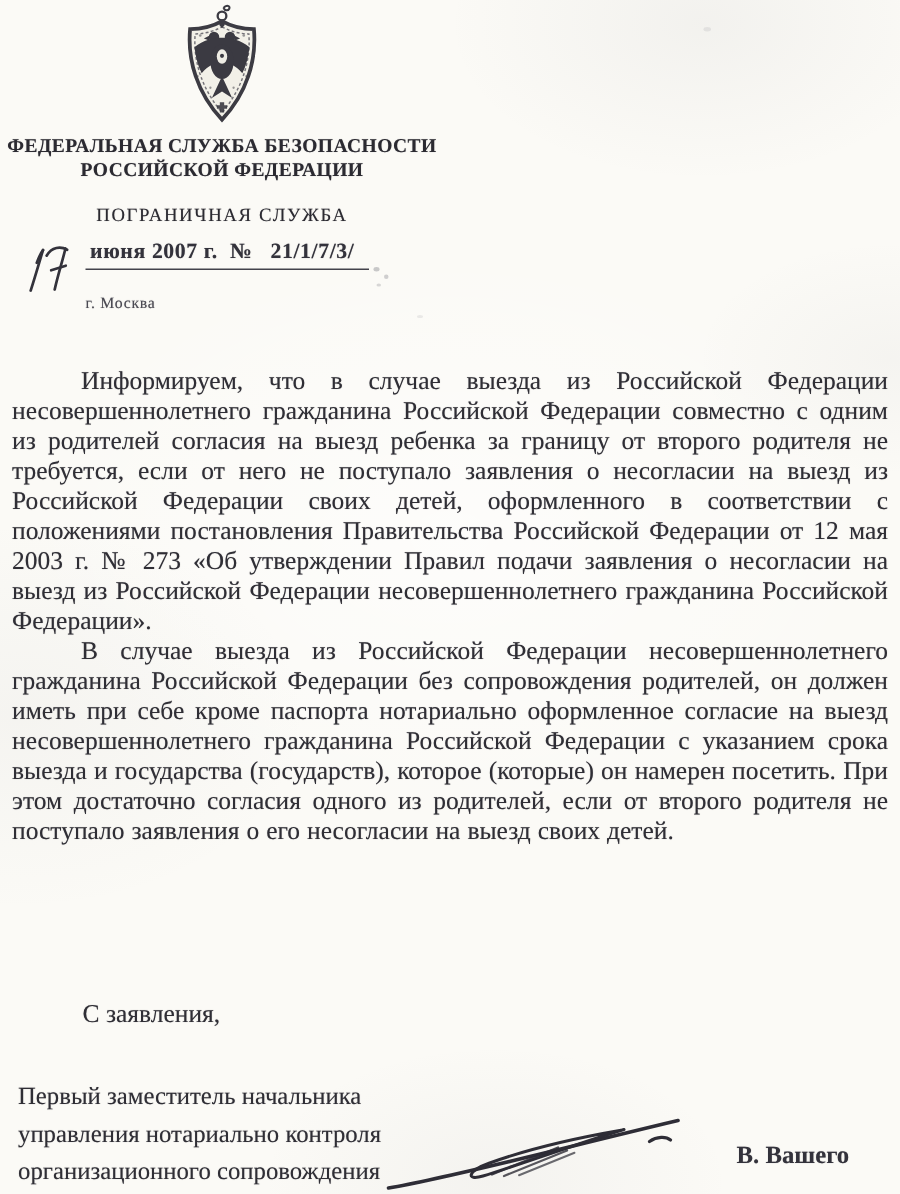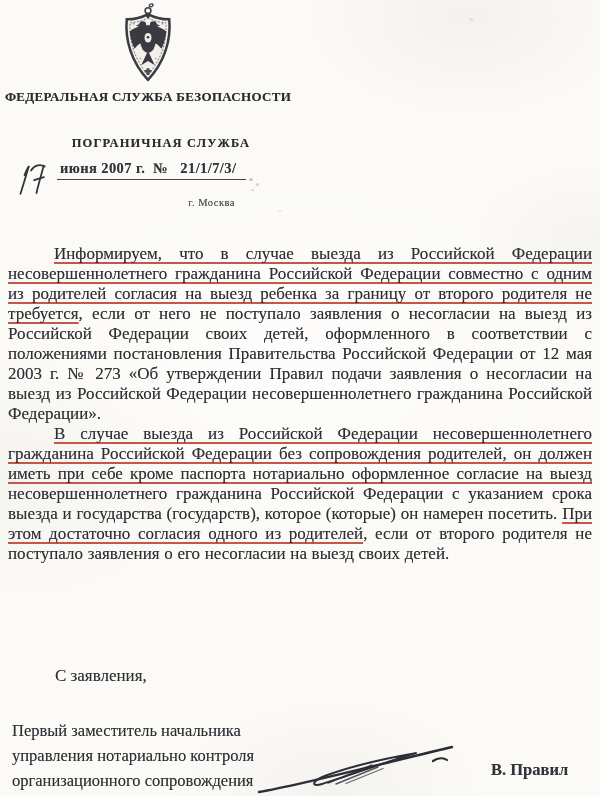--- a/index.html
+++ b/index.html
@@ -19,43 +19,42 @@
   .ink{ text-shadow:0 0 0.6px rgba(47,46,53,0.45); }
 
   
   .emblem{ position:absolute; left:119px; top:2px; width:58px; height:84px; }
   .org-block{
     position:absolute; left:0; top:89px; width:296px;
     text-align:center; font-weight:bold; font-size:13px; line-height:15.5px;
     letter-spacing:0.3px; color:#2b2a31;
   }
   .service-line{
-    position:absolute; left:13px; top:136px; width:296px;
-    text-align:center; font-weight:bold; font-size:12.5px;
+    position:absolute; left:0; top:136px; width:296px;
+    text-align:center; font-weight:normal; font-size:12.5px;
     letter-spacing:1.1px; color:#2b2a31;
   }
   .handwritten-day{ position:absolute; left:13px; top:160px; width:46px; height:38px; }
   .date-line{
     position:absolute; left:57px; top:160px;
     font-size:14.5px; font-weight:bold; letter-spacing:0.4px; color:#33323b;
     border-bottom:1.6px solid #43424b; padding:0 10px 2px 3px; white-space:nowrap;
   }
   .place-line{
-    position:absolute; left:39px; top:197px; width:196px;
-    text-align:right; font-size:10.5px; color:#4b4a53; letter-spacing:0.5px;
+    position:absolute; left:57px; top:197px; width:196px;
+    text-align:left; font-size:10.5px; color:#4b4a53; letter-spacing:0.5px;
   }
 
   
   .body-text{
     position:absolute; left:8px; top:244px; width:584px;
     font-size:17px; line-height:20px; word-spacing:0.4px;
   }
   .body-text p{ margin:0; text-align:justify; text-align-last:left; text-indent:46px; }
   .ru{
-    text-decoration:underline;
     text-decoration-color:#c4564a;
     text-decoration-thickness:2.2px;
     text-underline-offset:3px;
     text-decoration-skip-ink:none;
   }
 
   
   .regards{ position:absolute; left:55px; top:666px; font-size:17px; }
   .closing-title{ position:absolute; left:12px; top:718px; font-size:16.5px; line-height:25px; }
   .signature{ position:absolute; left:256px; top:742px; width:218px; height:54px; }
@@ -99,20 +98,21 @@
         <circle cx="45" cy="22" r="0.9"></circle>
       <circle cx="13" cy="50" r="0.9"></circle>
         <circle cx="47" cy="50" r="0.9"></circle>
       <circle cx="22" cy="58" r="0.8"></circle>
         <circle cx="38" cy="58" r="0.8"></circle>
     </g>
   </svg>
 
   <div class="org-block">
     <div>ФЕДЕРАЛЬНАЯ СЛУЖБА БЕЗОПАСНОСТИ</div>
+    <div>РОССИЙСКОЙ ФЕДЕРАЦИИ</div>
   </div>
   <div class="service-line">ПОГРАНИЧНАЯ СЛУЖБА</div>
 
   <svg class="handwritten-day" viewBox="0 0 46 38">
     <g fill="none" stroke="#33323b" stroke-width="1.8" stroke-linecap="round" transform="rotate(-6 23 19)">
       <path d="M6,32 C10,23 14,13 17,6"></path>
       <path d="M12,14 C14,10 16,7 17,6"></path>
       <path d="M19,10 C23,4.5 29,4.5 33,7.5"></path>
       <path d="M32,6.5 C29,15 25,24 22,33"></path>
       <path d="M21,20 L31,18"></path>
@@ -138,21 +138,21 @@
     <g fill="none" stroke="#2e2d36" stroke-linecap="round">
       <path d="M3,50 C45,43 120,23 196,5" stroke-width="2.4"></path>
       <path d="M160,11 C130,20 86,36 66,42 C54,45.5 56,38.5 70,33.5 C96,24 132,16 158,11.5" stroke-width="2"></path>
       <path d="M72,41 L116,23" stroke-width="1.5" opacity="0.85"></path>
       <path d="M80,42 L122,25" stroke-width="1.5" opacity="0.8"></path>
       <path d="M90,41.5 L127,26.5" stroke-width="1.3" opacity="0.7"></path>
       <path d="M177,19 C182,15.5 188,15.5 191,18" stroke-width="2.2"></path>
     </g>
   </svg>
 
-  <div class="signer">В. Правил</div>
+  <div class="signer">В. Вашего</div>
 
   <div class="speck sp1"></div>
   <div class="speck sp2"></div>
   <div class="speck sp3"></div>
   <div class="speck sp4"></div>
   <div class="speck sp5"></div>
 
 </div>
 
 </body></html>

